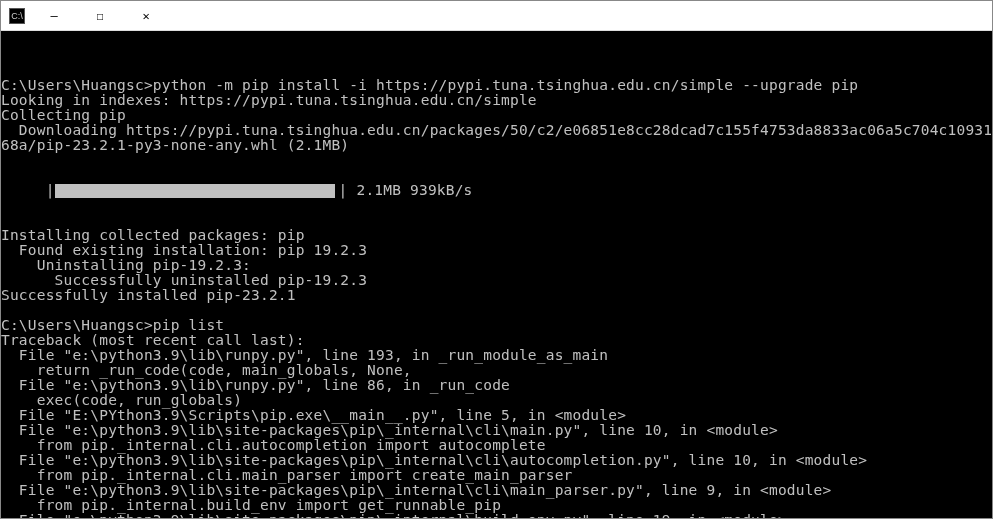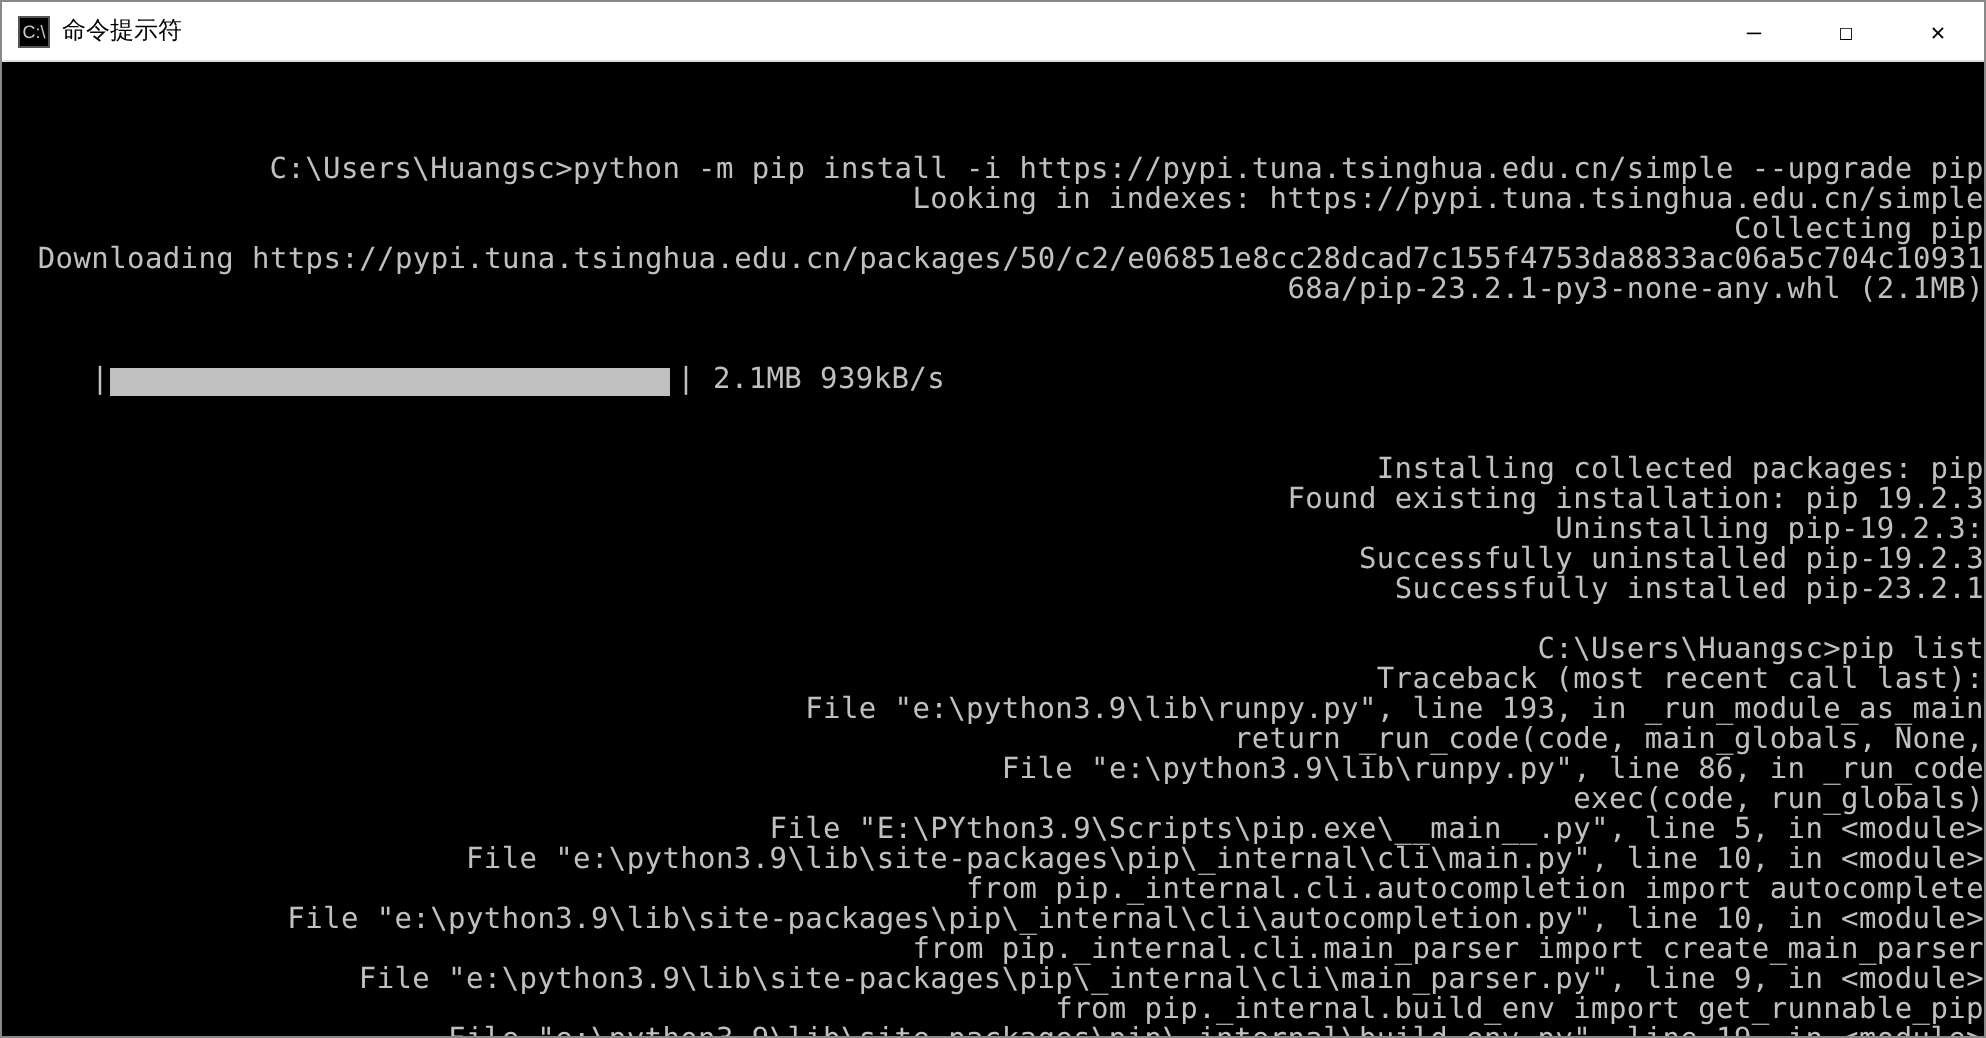--- a/index.html
+++ b/index.html
@@ -64,21 +64,20 @@
       flex: 1;
       background: #000;
       color: #c0c0c0;
       padding: 2px 0 2px 0;
       font-size: 14.5px;
       line-height: 15px;
       font-family: "NSimSun", "SimSun", "Consolas", monospace;
       white-space: pre;
       overflow: hidden;
       letter-spacing: 0.2px;
-      text-align: right;
     }
     .progress-line {
       display: flex;
       align-items: center;
       height: 15px;
     }
     .progress-indent { white-space: pre; }
     .progress-bar {
       display: inline-block;
       background: #c0c0c0;
@@ -88,21 +87,20 @@
     }
     .progress-after { white-space: pre; margin-left: 4px; }
     .term-line { height: 15px; }
   </style>
 </head>
 <body>
 
 <div class="window">
   <div class="titlebar">
     <span class="titlebar-icon">C:\</span>
-    <span class="titlebar-title">命令提示符</span>
     <div class="window-controls">
       <div class="window-btn">—</div>
       <div class="window-btn">☐</div>
       <div class="window-btn close">✕</div>
     </div>
   </div>
   <div class="terminal">
     <div id="lines-before"><div class="term-line">&nbsp;</div><div class="term-line">C:\Users\Huangsc&gt;python -m pip install -i https://pypi.tuna.tsinghua.edu.cn/simple --upgrade pip</div><div class="term-line">Looking in indexes: https://pypi.tuna.tsinghua.edu.cn/simple</div><div class="term-line">Collecting pip</div><div class="term-line">  Downloading https://pypi.tuna.tsinghua.edu.cn/packages/50/c2/e06851e8cc28dcad7c155f4753da8833ac06a5c704c109313b8d5a629</div><div class="term-line">68a/pip-23.2.1-py3-none-any.whl (2.1MB)</div></div>
     <div class="progress-line">
       <span class="progress-indent">     |</span>

